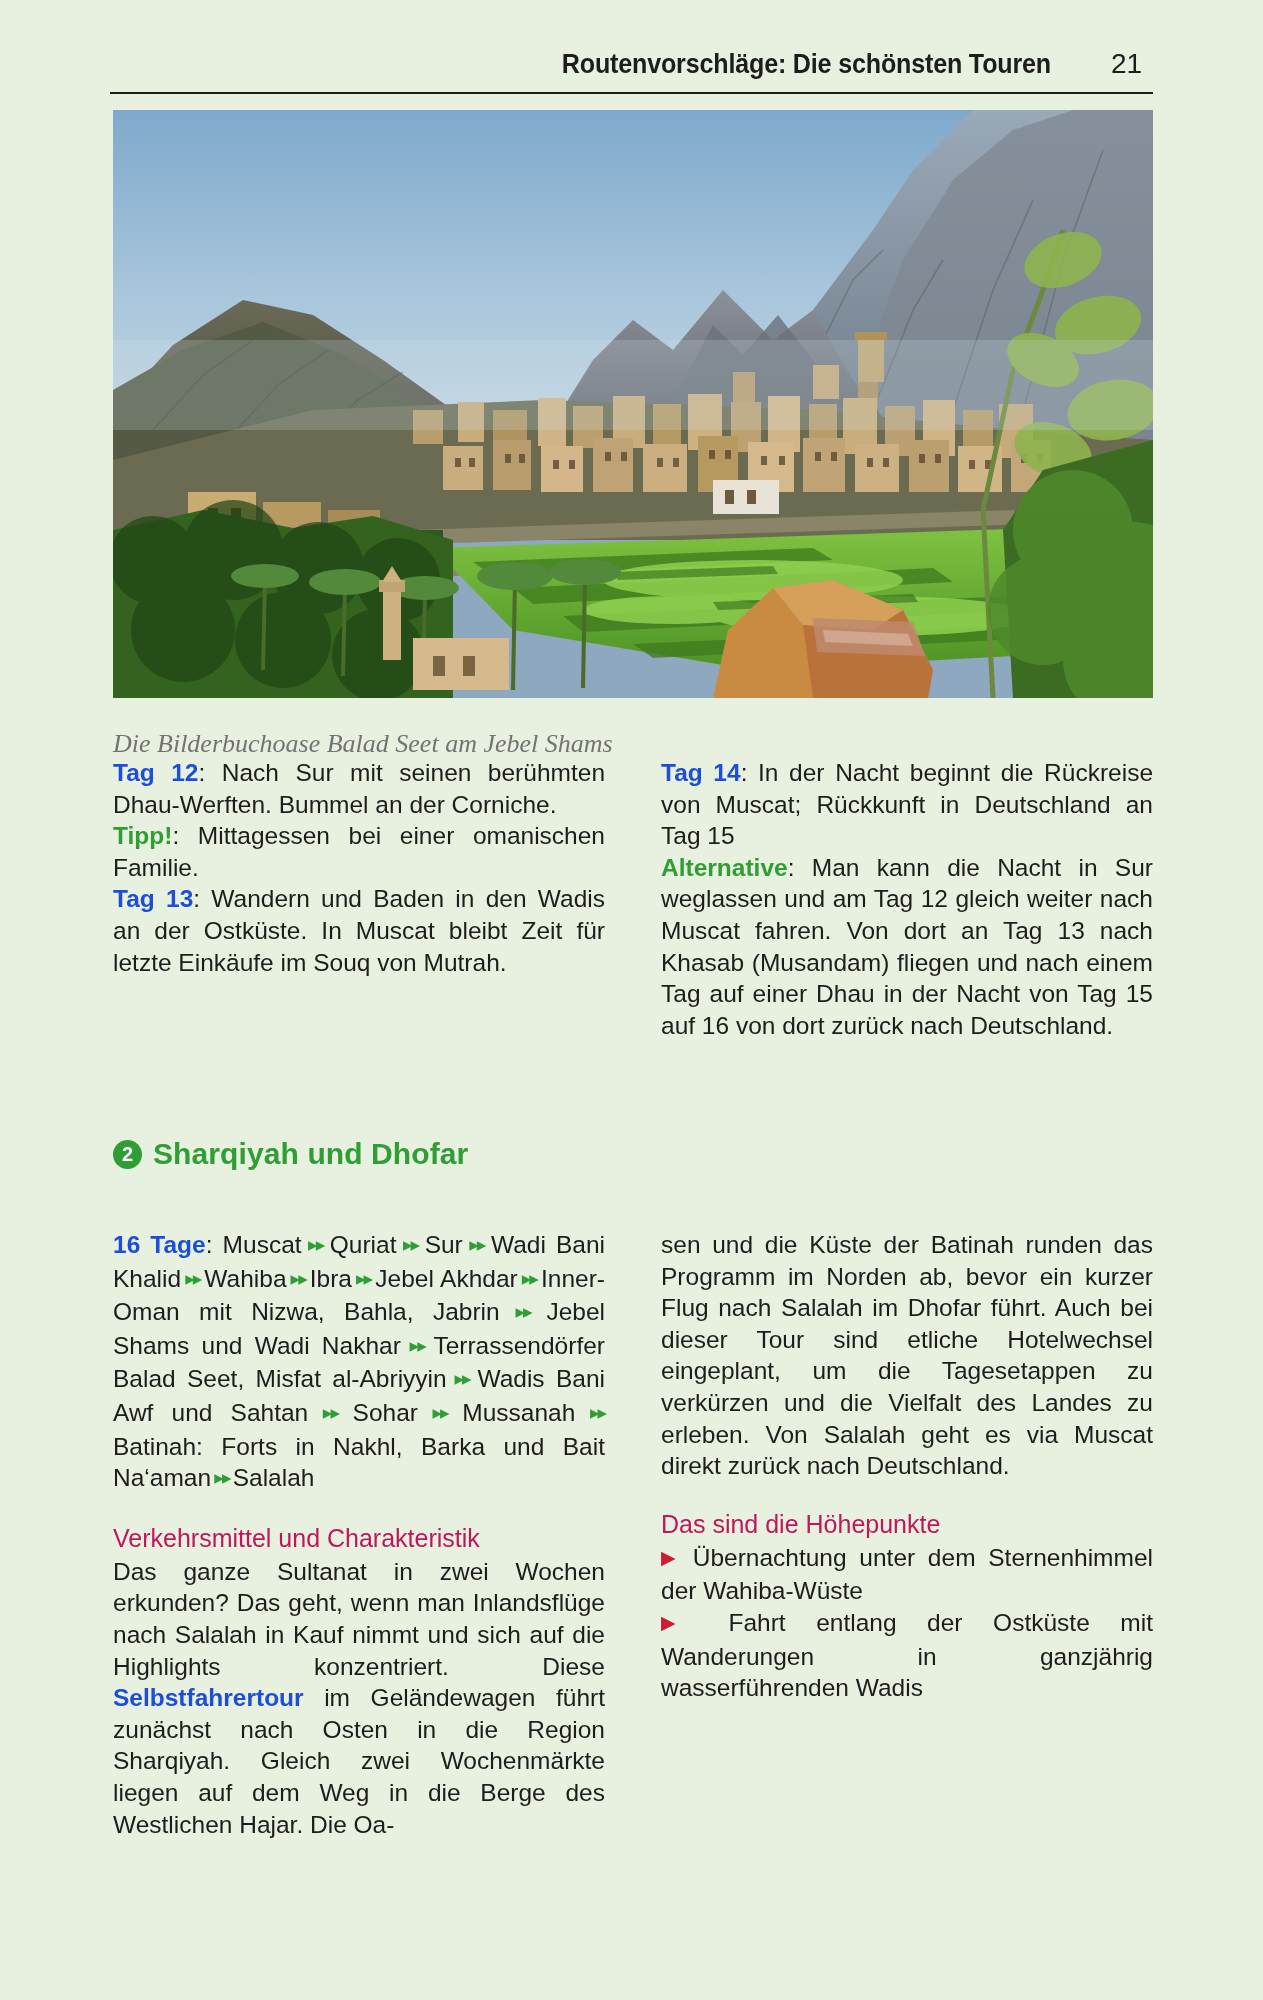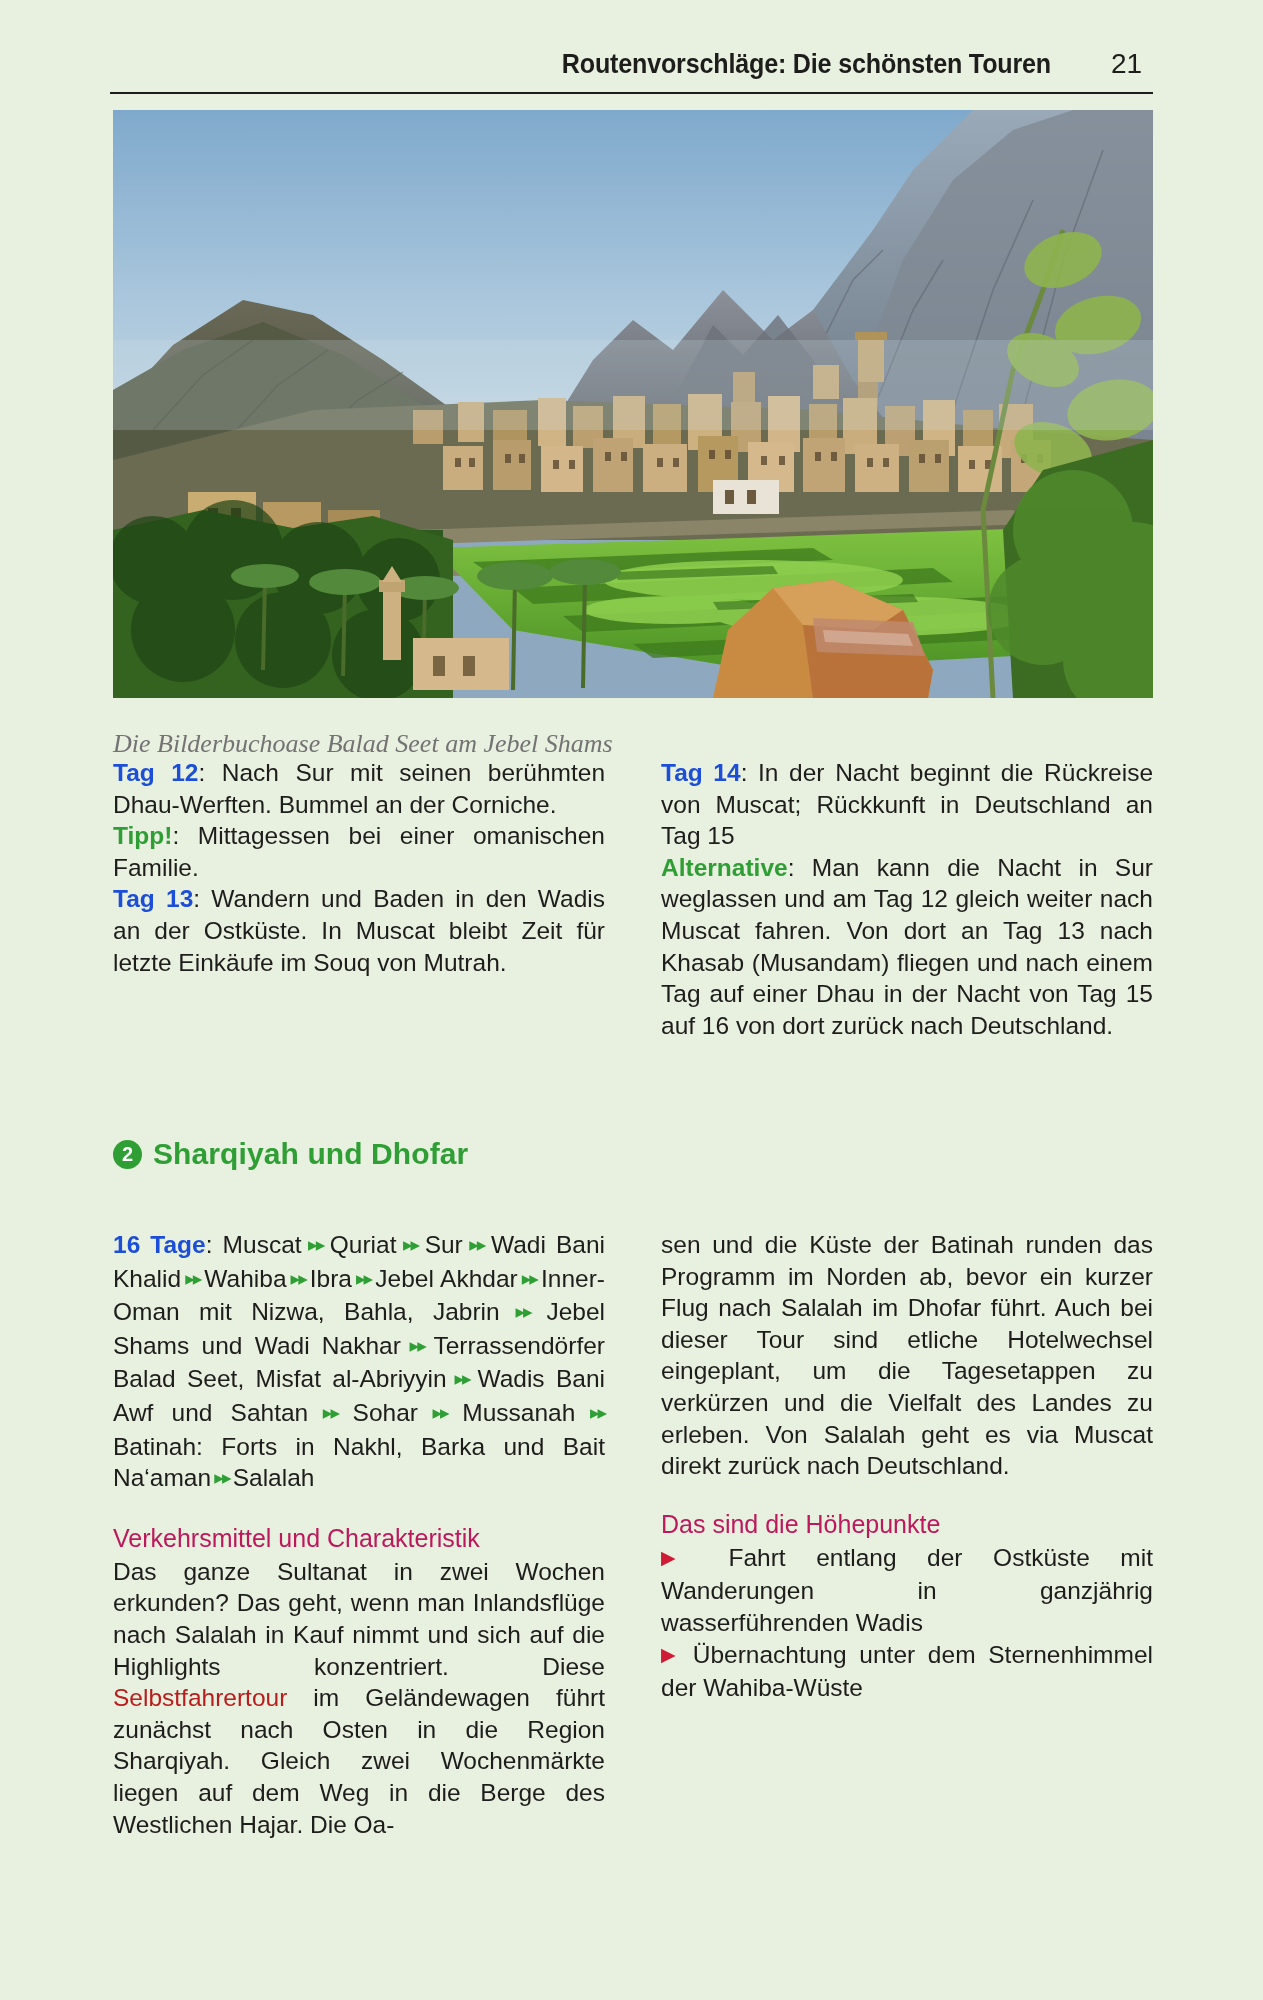--- a/index.html
+++ b/index.html
@@ -59,21 +59,21 @@
     font-size:24.5px;
     line-height:31.6px;
     color:#1d1d1b;
     text-align:justify;
     -webkit-hyphens:none;hyphens:none;
     word-spacing:0px;
   }
 
   .red{color:#1d4ed8;font-weight:bold;}
   .green{color:#2f9e35;font-weight:bold;}
-  .bold{font-weight:normal;color:#b91c1c;}
+  .bold{font-weight:bold;color:#1d4ed8;}
 
   
   .sec-head{
     position:absolute;left:0;top:380px;width:560px;
     display:flex;align-items:center;gap:11px;
   }
   .badge{
     width:29px;height:29px;border-radius:50%;
     background:#2f9e35;color:#ffffff;
     font-size:20px;font-weight:bold;
@@ -355,19 +355,19 @@
       <p class="body"><span>Das ganze Sultanat in zwei Wochen erkunden? Das geht, wenn man Inlandsflüge nach Salalah in Kauf nimmt und sich auf die Highlights konzentriert. Diese </span><span class="bold">Selbstfahrertour</span><span> im Geländewagen führt zunächst nach Osten in die Region Sharqiyah. Gleich zwei Wochenmärkte liegen auf dem Weg in die Berge des Westlichen Hajar. Die Oa-</span></p>
     </div>
 
     <div class="col-right-2">
       <p class="body">sen und die Küste der Batinah runden das Programm im Norden ab, bevor ein kurzer Flug nach Salalah im Dhofar führt. Auch bei dieser Tour sind etliche Hotelwechsel eingeplant, um die Tagesetappen zu verkürzen und die Vielfalt des Landes zu erleben. Von Salalah geht es via Muscat direkt zurück nach Deutschland.</p>
 
       <div class="spacer-sm"></div>
 
       <p class="sub-head">Das sind die Höhepunkte</p>
       <div id="highlight-list">
+          <p class="body"><span class="bullet">▶ </span><span>Übernachtung unter dem Sternenhimmel der Wahiba-Wüste</span></p>
           <p class="body"><span class="bullet">▶ </span><span>Fahrt entlang der Ostküste mit Wanderungen in ganzjährig wasserführenden Wadis</span></p>
-          <p class="body"><span class="bullet">▶ </span><span>Übernachtung unter dem Sternenhimmel der Wahiba-Wüste</span></p>
         </div>
     </div>
 
   </div>
 </div>
 
 </body></html>

